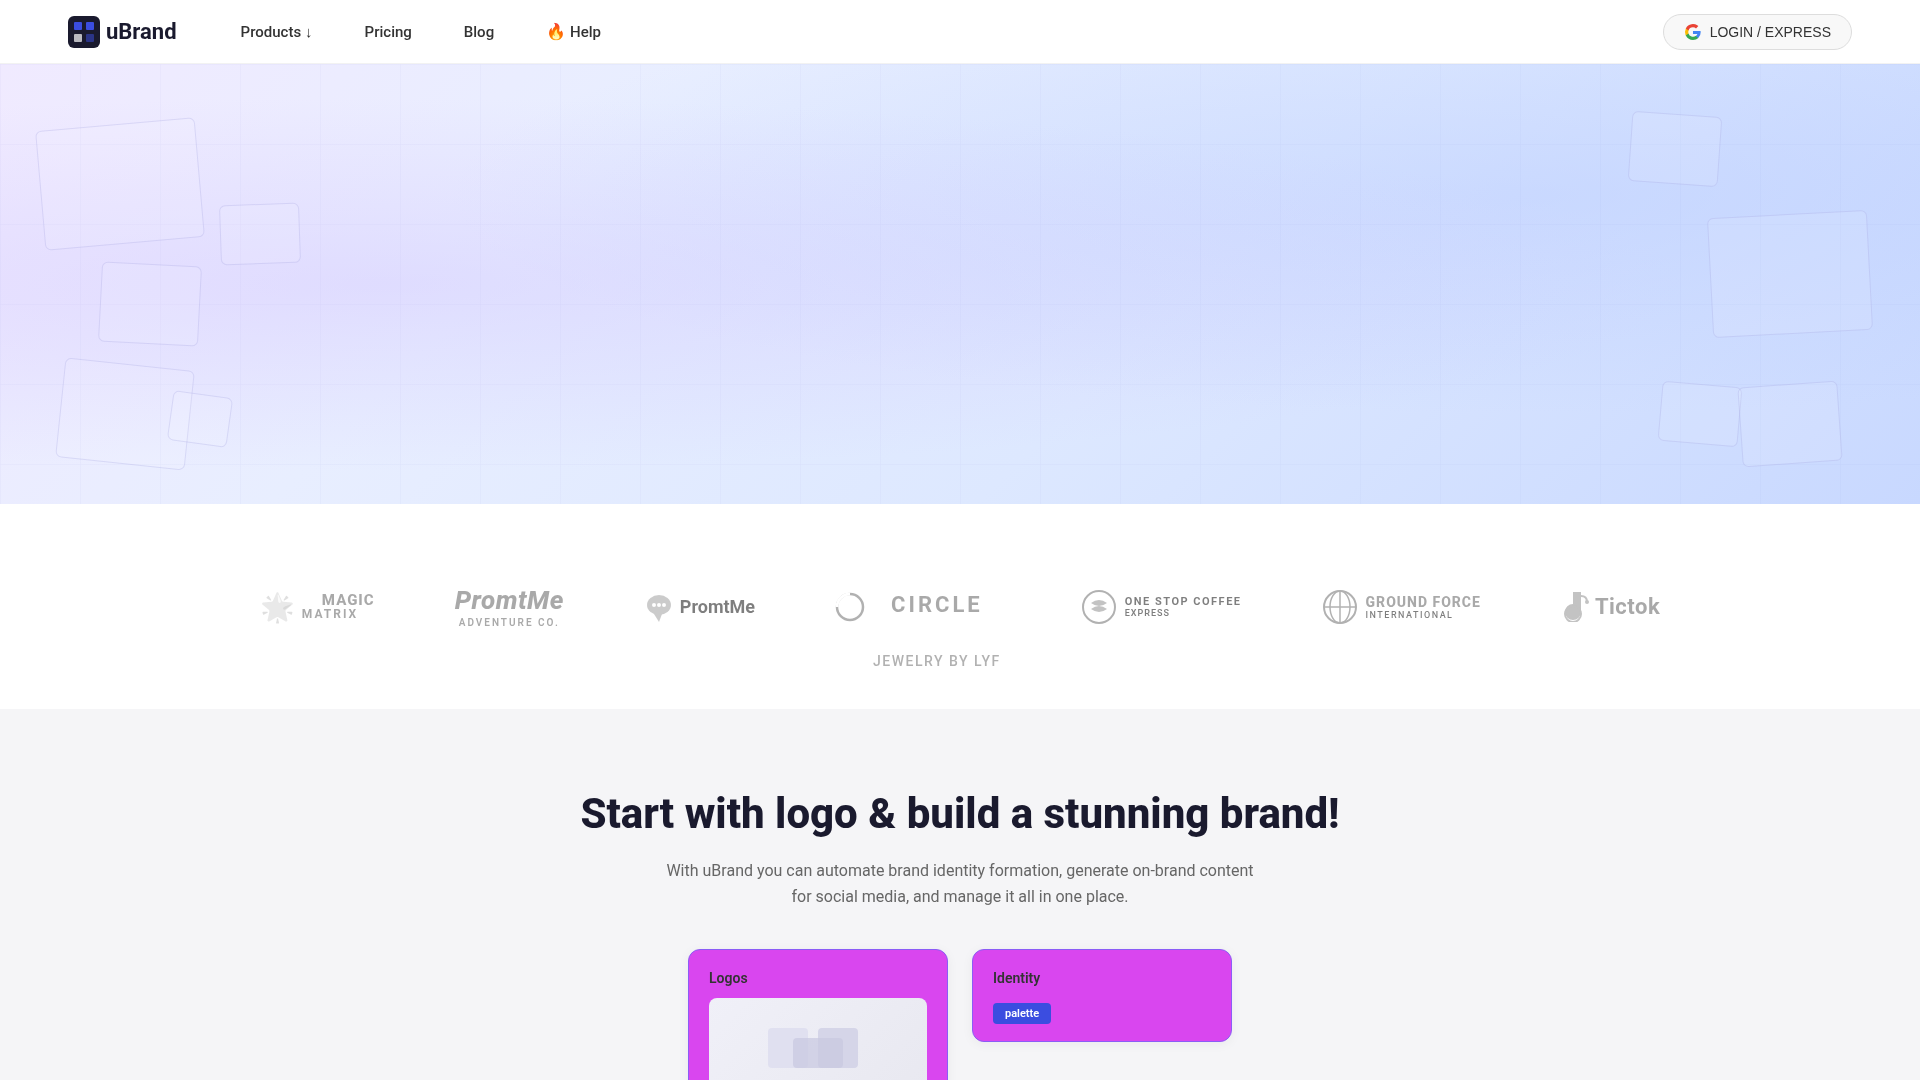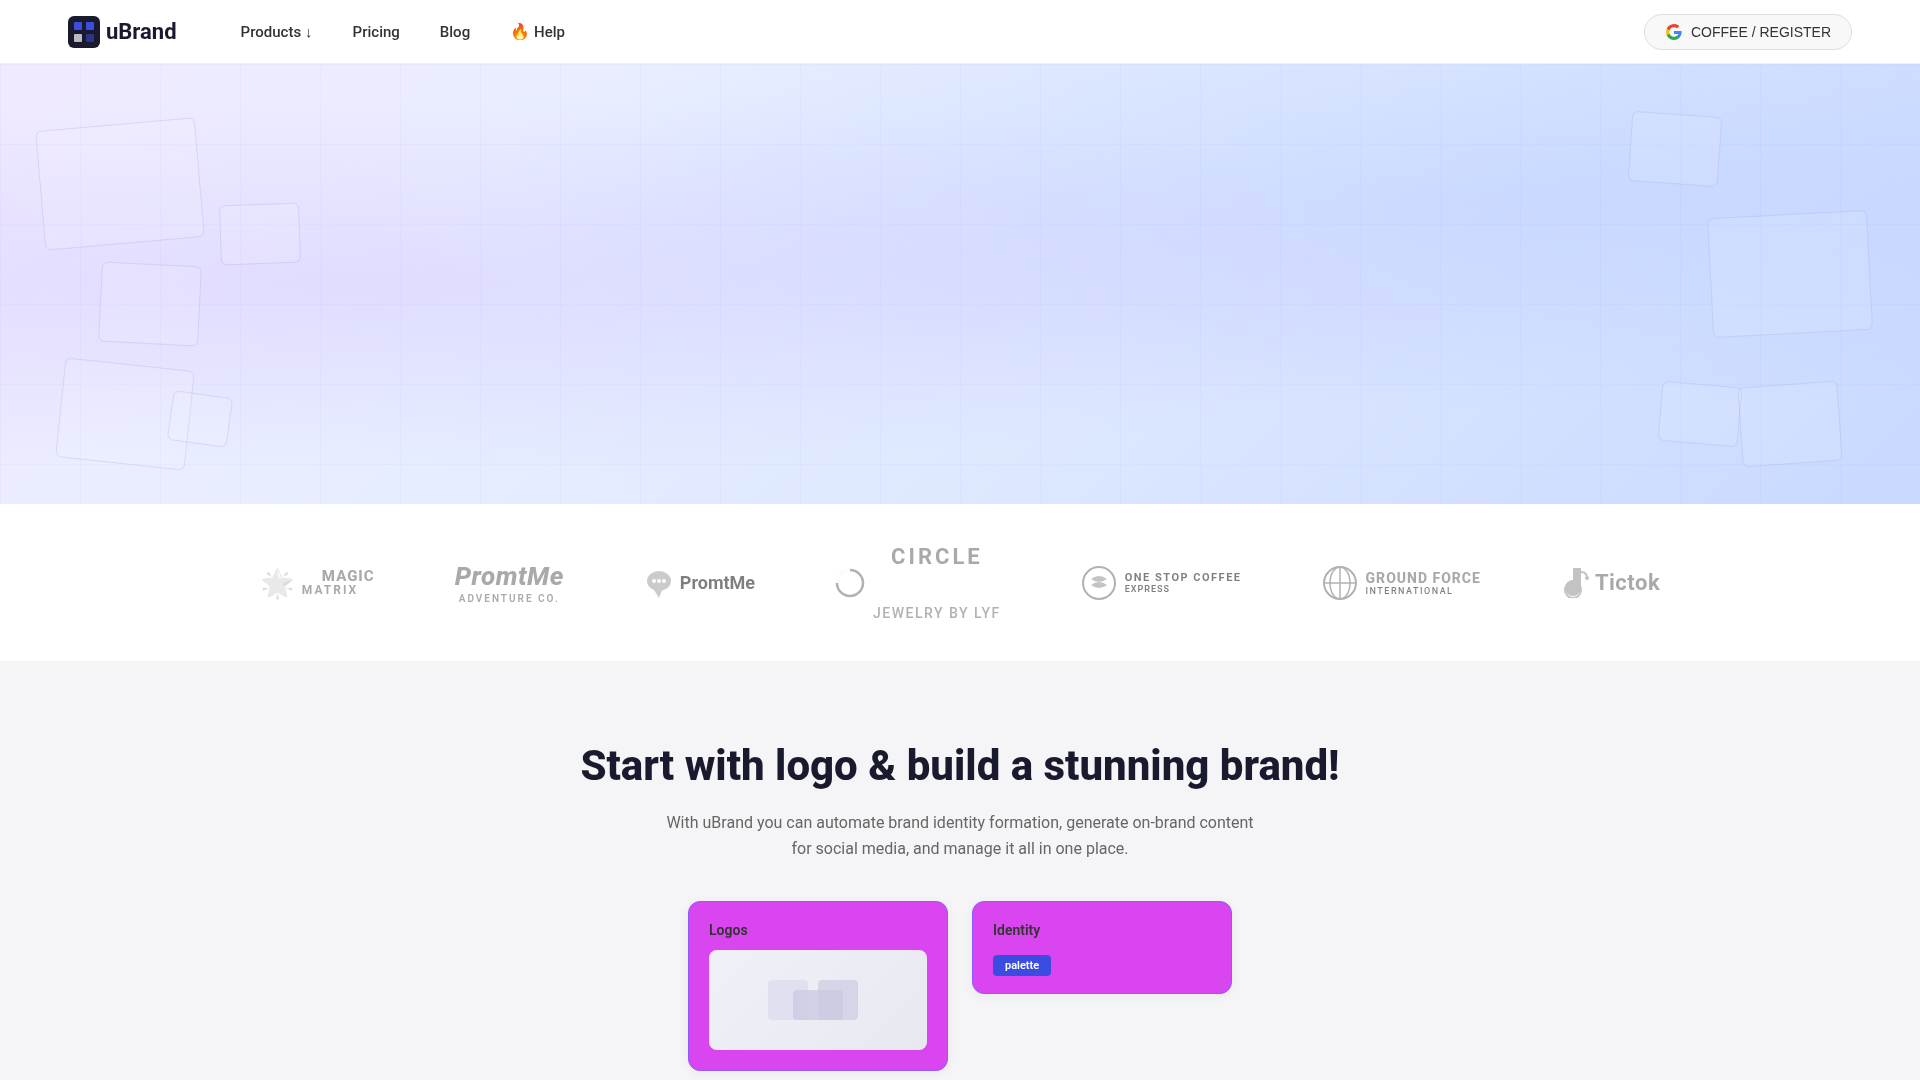--- a/index.html
+++ b/index.html
@@ -47,21 +47,21 @@
       color: #1a1a2e;
     }
 
     .logo-text span {
       color: #3b4de0;
     }
 
     .nav-links {
       display: flex;
       align-items: center;
-      gap: 8px;
+      gap: 20px;
       flex: 1;
     }
 
     .nav-link {
       display: flex;
       align-items: center;
       gap: 4px;
       padding: 8px 16px;
       font-size: 15px;
       color: #333;
@@ -202,20 +202,21 @@
     .brand-logo.amazing {
       font-size: 26px;
       font-style: italic;
       font-weight: 800;
     }
 
     .brand-logo.circle {
       font-size: 22px;
       font-weight: 700;
       letter-spacing: 3px;
+      margin-top: 48px;
     }
 
     .brand-logo.ground-force {
       font-size: 14px;
       font-weight: 800;
       letter-spacing: 1px;
     }
 
     .brand-logo.tiktok {
       font-size: 22px;
@@ -347,21 +348,21 @@
   </div>
 
   <div class="nav-right">
     <button class="login-btn">
       <svg class="google-icon" viewBox="0 0 18 18">
         <path d="M16.51 8H8.98v3h4.3c-.18 1-.74 1.48-1.6 2.04v2.01h2.6a7.8 7.8 0 0 0 2.38-5.88c0-.57-.05-.66-.15-1.18z" fill="#4285F4"></path>
         <path d="M8.98 17c2.16 0 3.97-.72 5.3-1.94l-2.6-2a4.8 4.8 0 0 1-7.18-2.54H1.83v2.07A8 8 0 0 0 8.98 17z" fill="#34A853"></path>
         <path d="M4.5 10.52a4.8 4.8 0 0 1 0-3.04V5.41H1.83a8 8 0 0 0 0 7.18l2.67-2.07z" fill="#FBBC05"></path>
         <path d="M8.98 4.18c1.17 0 2.23.4 3.06 1.2l2.3-2.3A8 8 0 0 0 1.83 5.4L4.5 7.49a4.77 4.77 0 0 1 4.48-3.3z" fill="#EA4335"></path>
       </svg>
-      <span>COFFEE / REGISTER</span>
+      <span>LOGIN / EXPRESS</span>
     </button>
   </div>
 </nav>
 
 <section class="hero">
   <div class="hero-grid"></div>
 
   <div class="deco-rect deco-rect-1"></div>
   <div class="deco-rect deco-rect-2"></div>
   <div class="deco-rect deco-rect-3"></div>

